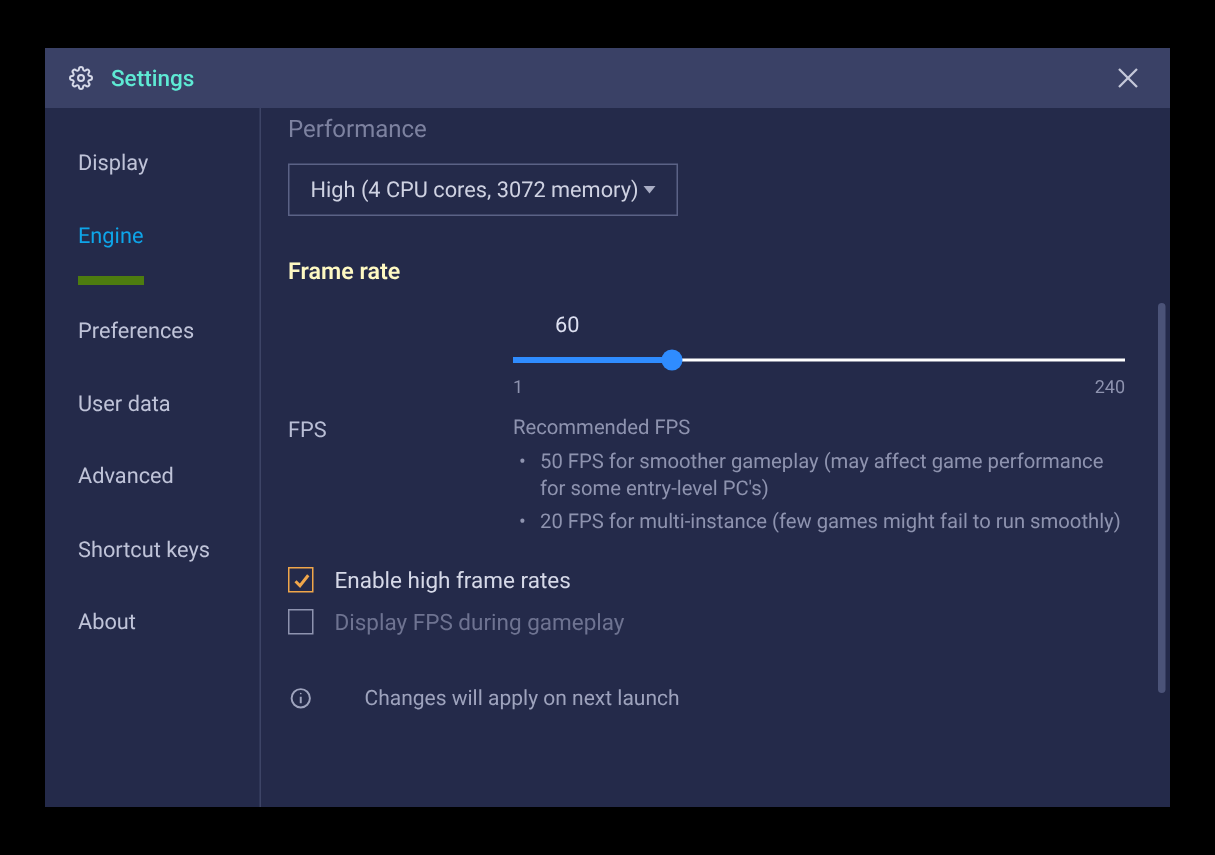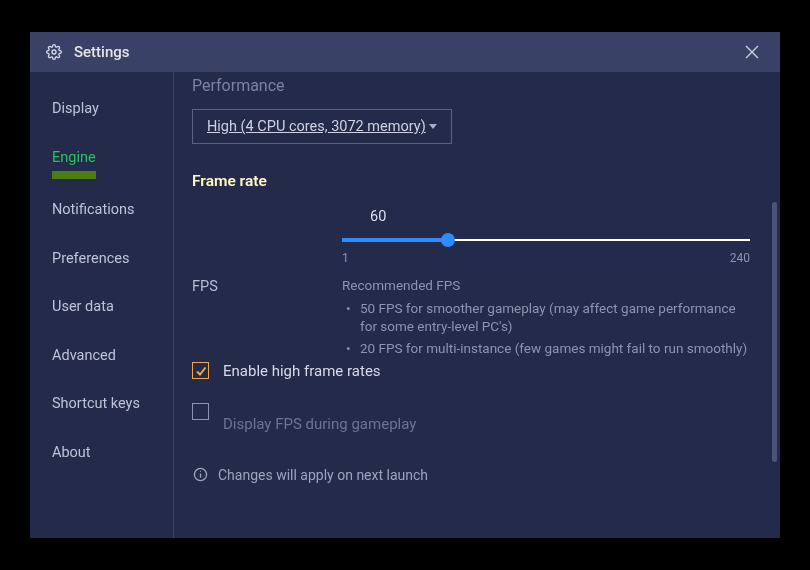--- a/index.html
+++ b/index.html
@@ -20,21 +20,21 @@
     display: flex;
     flex-direction: column;
     position: relative;
   }
   .titlebar {
     height: 40px;
     background: #3a4166;
     display: flex;
     align-items: center;
     padding: 0 16px;
-    color: #e5e5e5;
+    color: #5eead4;
     font-size: 15px;
     font-weight: 500;
   }
   .titlebar .gear {
     width: 16px; height: 16px;
     margin-right: 12px;
     display:inline-flex;
     align-items:center;
     justify-content:center;
   }
@@ -57,23 +57,23 @@
   }
   .nav-item {
     color: #bfc3d8;
     font-size: 14.5px;
     padding: 10px 0;
     cursor: pointer;
     display: inline-block;
   }
   .nav-item-row { line-height: 1; margin-bottom: 14px; }
   .nav-item.active {
-    color: #22c55e;
-    border-bottom: 8px solid #4d7c0f;
-    padding-bottom: 6px;
+    color: #0ea5e9;
+    border-bottom: 6px solid #4d7c0f;
+    padding-bottom: 19px;
   }
   .content {
     flex: 1;
     padding: 4px 30px 20px 18px;
     color: #b9bed5;
     position: relative;
     overflow: hidden;
   }
   .scrollbar {
     position:absolute;
@@ -93,21 +93,20 @@
     border: 1px solid #5b6286;
     background: transparent;
     color: #cfd2e2;
     font-size: 14.5px;
     padding: 8px 14px;
     width: 260px;
     display: flex;
     align-items: center;
     justify-content: space-between;
     cursor: pointer;
-    text-decoration: underline;
   }
   .select-box .caret {
     width: 0; height: 0;
     border-left: 4px solid transparent;
     border-right: 4px solid transparent;
     border-top: 5px solid #a9adc4;
   }
   .section-title {
     color: #fef9c3;
     font-size: 15.5px;
@@ -170,41 +169,43 @@
     line-height: 1.35;
     margin-bottom: 4px;
   }
   ul.rec li::before {
     content: "•";
     position:absolute; left:4px; top:0;
     color:#8e93af;
   }
   .checkbox-row {
     display:flex; align-items:center;
+    margin-top: 16px;
     font-size: 15px;
   }
   .checkbox {
     width:17px; height:17px;
     border:1.5px solid #8e93af;
     margin-right: 14px;
     display:flex; align-items:center; justify-content:center;
     cursor:pointer;
   }
   .checkbox.checked {
     border-color:#f0a64a;
   }
   .checkbox.checked svg { display:block; }
   .checkbox svg { display:none; }
   .cb-label.on { color:#d6d9e8; }
-  .cb-label.off { color:#6e7391;margin-top:25px; }
+  .cb-label.off { color:#6e7391; }
   .notice {
     display:flex; align-items:center;
     margin-top: 34px;
     color:#9ea3bd;
     font-size: 14px;
+    gap: 25px;
   }
   .notice .info-icon {
     width:16px; height:16px; margin-right:10px;
     display:inline-flex; align-items:center; justify-content:center;
   }
 </style>
 </head>
 <body>
 
 <div class="window">
@@ -223,21 +224,20 @@
         <line x1="13" y1="1" x2="1" y2="13" stroke="#c5c8da" stroke-width="1.5"></line>
       </svg>
     </span>
   </div>
 
   <div class="body">
 
     <div class="sidebar">
       <div class="nav-item-row"><span class="nav-item">Display</span></div>
       <div class="nav-item-row"><span class="nav-item active">Engine</span></div>
-      <div class="nav-item-row"><span class="nav-item">Notifications</span></div>
       <div class="nav-item-row"><span class="nav-item">Preferences</span></div>
       <div class="nav-item-row"><span class="nav-item">User data</span></div>
       <div class="nav-item-row"><span class="nav-item">Advanced</span></div>
       <div class="nav-item-row"><span class="nav-item">Shortcut keys</span></div>
       <div class="nav-item-row"><span class="nav-item">About</span></div>
     </div>
 
     <div class="content">
       <div class="scrollbar"></div>
 

